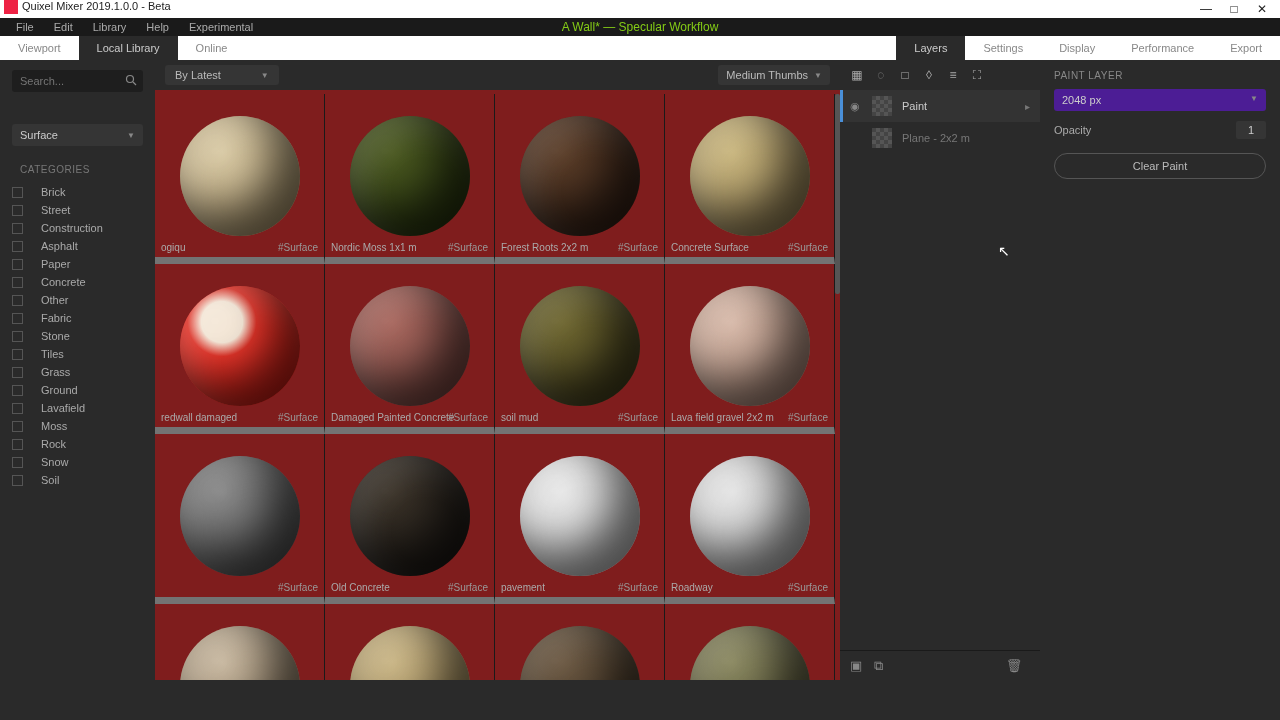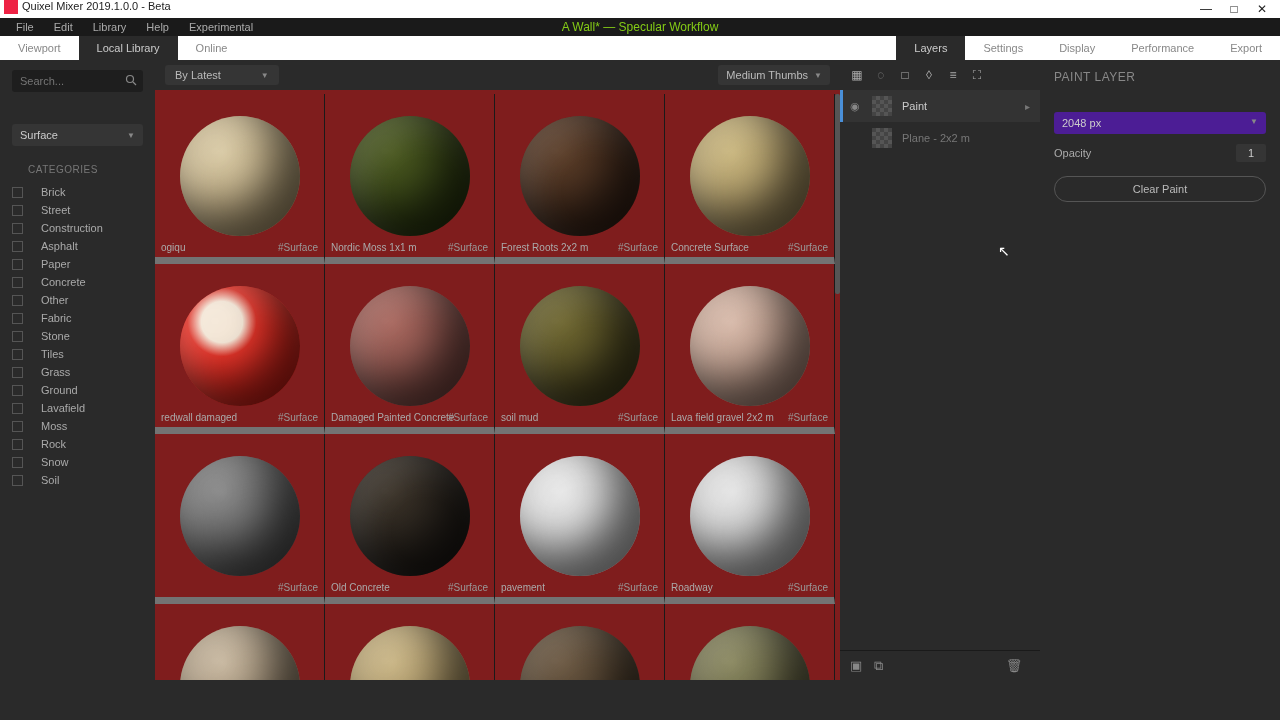--- a/index.html
+++ b/index.html
@@ -15,21 +15,21 @@
 .tabs .tab { padding:6px 18px; color:#888; font-size:11px; cursor:pointer; }
 .tabs .tab.active { background:#2a2a2a; color:#ccc; }
 .tabs .rtabs { margin-left:auto; display:flex; }
 .main { display:flex; height:620px; }
 .sidebar { width:155px; background:#2a2a2a; padding:10px 12px; }
 .searchbox { position:relative; margin-bottom:6px; }
 .searchbox input { width:100%; background:#1e1e1e; border:none; border-radius:3px; padding:5px 8px; color:#aaa; font-size:11px; }
 .searchbox .sicon { position:absolute; right:6px; top:4px; color:#888; }
 .dropdown { background:#353535; border-radius:3px; padding:5px 8px; color:#ccc; font-size:11px; display:flex; justify-content:space-between; align-items:center; cursor:pointer;margin-top:32px; }
 .dropdown .arrow { font-size:8px; color:#888; }
-.cathead { color:#777; font-size:10px; margin:18px 16px 8px; letter-spacing:.5px; }
+.cathead { color:#777; font-size:10px; margin:18px 8px 8px; letter-spacing:.5px; }
 .catitem { display:flex; align-items:center; padding:3px 0; cursor:pointer;gap:8px; }
 .catitem .cb { width:11px; height:11px; border:1px solid #555; margin-right:10px; }
 .catitem .lbl { color:#aaa; font-size:11px; }
 .content { flex:1; background:#7f1d1d; display:flex; flex-direction:column; position:relative; }
 .content-top { height:30px; display:flex; align-items:center; padding:0 10px; background:#2a2a2a; }
 .sortdd { background:#353535; border-radius:3px; padding:4px 10px; color:#bbb; font-size:11px; display:flex; align-items:center; gap:40px; cursor:pointer; }
 .thumbdd { margin-left:auto; background:#353535; border-radius:3px; padding:4px 8px; color:#bbb; font-size:11px; display:flex; align-items:center; gap:6px; cursor:pointer; }
 .grid { flex:1; overflow:auto; padding-top:4px; }
 .grid-inner { display:grid; grid-template-columns:repeat(4,170px); }
 .cell { width:170px; height:170px; border-right:1px solid #1a1a1a; border-bottom:7px solid #737373; position:relative; display:flex; align-items:center; justify-content:center; }
@@ -48,21 +48,21 @@
 .layer-item.sel::before { content:""; position:absolute; left:0; top:0; bottom:0; width:3px; background:#4a90d9; }
 .layer-item .eye { width:12px; color:#888; font-size:11px; }
 .layer-item .thumb { width:20px; height:20px; background:#444; background-image:repeating-conic-gradient(#555 0 25%, #444 0 50%); background-size:8px 8px; }
 .layer-item .lname { color:#ccc; font-size:11px; flex:1; }
 .layer-item .chev { color:#777; font-size:10px; }
 .layer-item.dim .lname { color:#777; }
 .layers-footer { height:30px; display:flex; align-items:center; padding:0 10px; border-top:1px solid #1a1a1a; }
 .layers-footer .ficon { width:16px; color:#888; cursor:pointer; margin-right:8px; font-size:13px; }
 .layers-footer .trash { margin-left:auto; }
 .props { flex:1; padding:10px 14px; }
-.propshead { color:#888; font-size:12px; letter-spacing:.5px; margin-bottom:28px; }
+.propshead { color:#888; font-size:10px; letter-spacing:.5px; margin-bottom:8px; }
 .propdd { background:#4c1d95; border-radius:3px; padding:5px 8px; color:#ccc; font-size:11px; display:flex; justify-content:space-between; margin-bottom:10px; cursor:pointer; }
 .proprow { display:flex; align-items:center; margin-bottom:14px; }
 .proprow .plbl { color:#aaa; font-size:11px; flex:1; }
 .proprow .pval { background:#353535; width:30px; text-align:center; padding:3px; border-radius:2px; color:#ccc; font-size:11px; }
 .clearbtn { border:1px solid #555; border-radius:14px; padding:6px; text-align:center; color:#bbb; font-size:11px; cursor:pointer; }
 svg { display:block; }
 </style>
 </head>
 <body>
 

